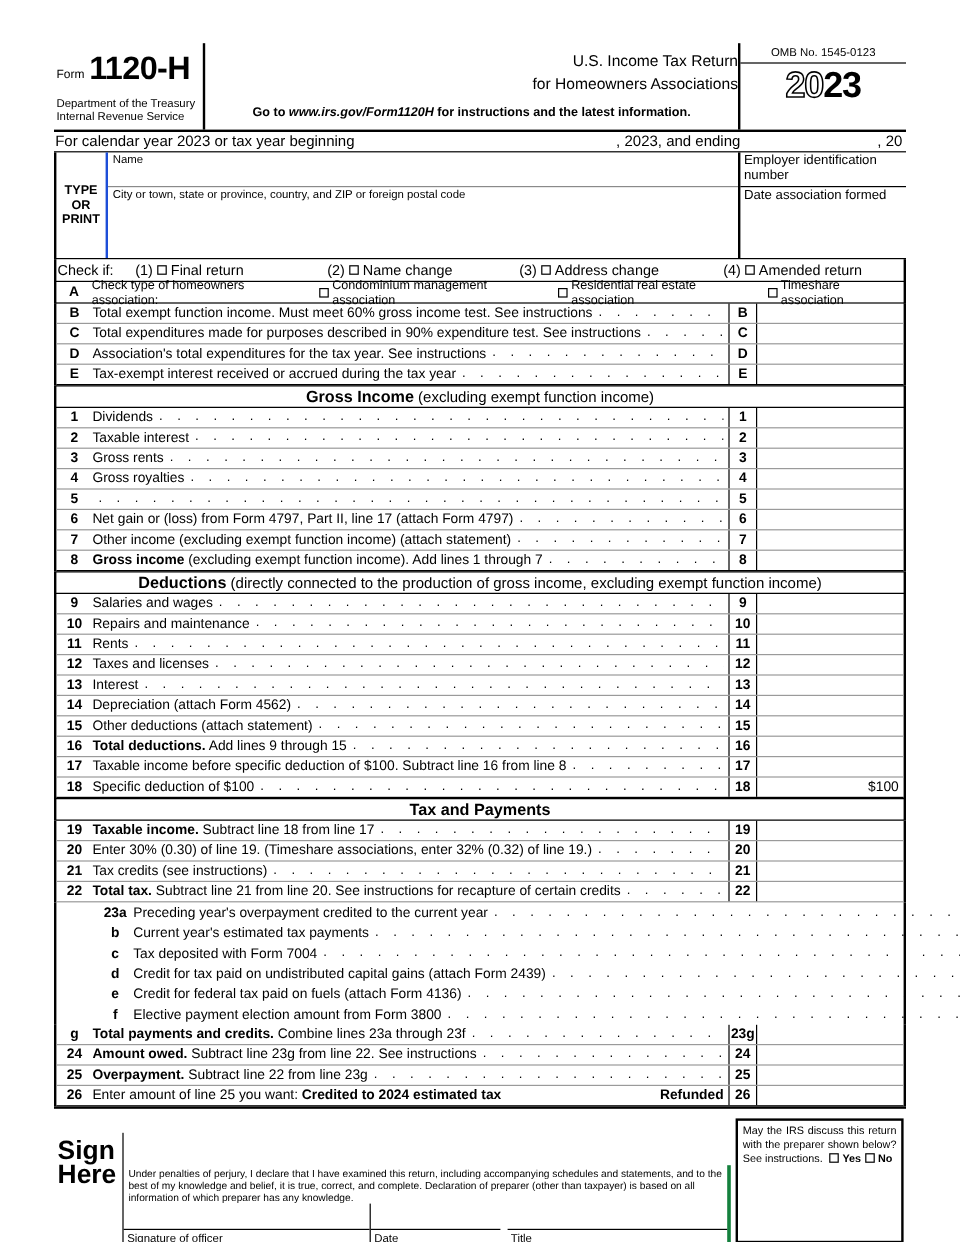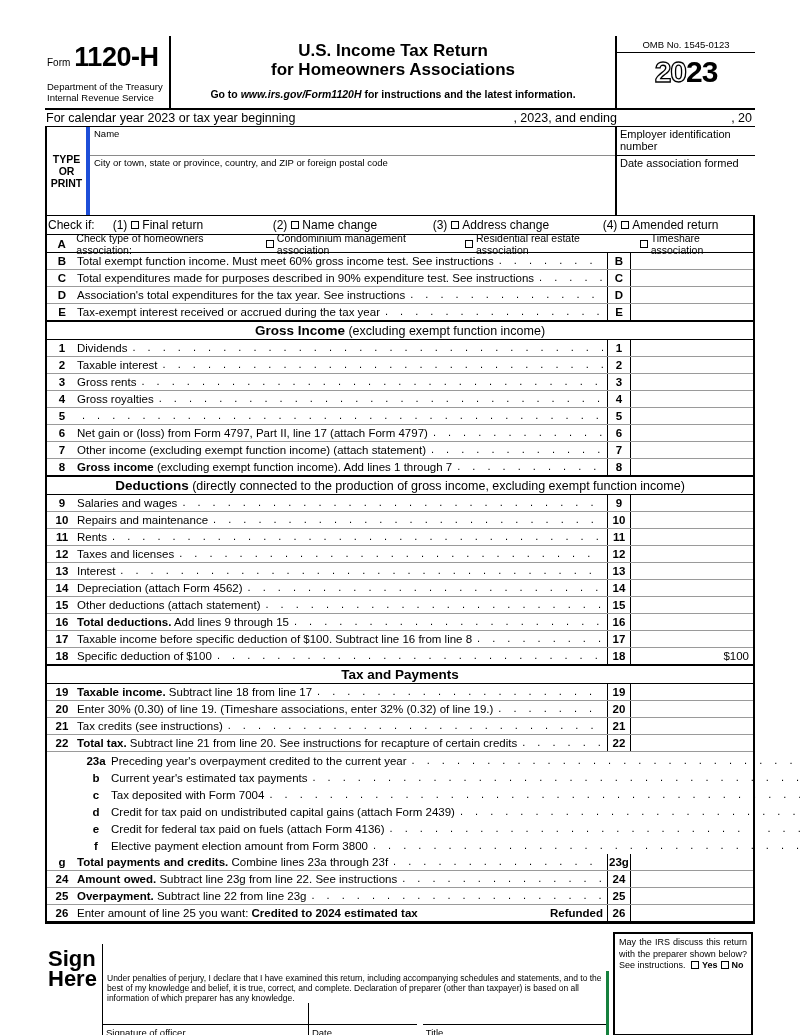--- a/index.html
+++ b/index.html
@@ -37,21 +37,21 @@
   .formno .lbl{ font-size:10px; padding-bottom:3px;}
   .formno .num{ font-size:27px; font-weight:bold; letter-spacing:-0.5px; line-height:1;}
   .dept{ font-size:9.5px; line-height:11px; margin-top:10px;}
   .hdr-mid{
     flex:1;
     text-align:center;
     padding-top:5px;
     box-sizing:border-box;
     border-right:2px solid #000;
   }
-  .title1{ font-size:17px; font-weight:bold; line-height:19px; }
+  .title1{ font-size:13px; font-weight:normal; line-height:19px;text-align:right; }
   .goto{ font-size:10.5px; font-weight:bold; margin-top:9px;}
   .goto i{ font-style:italic; }
   .hdr-right{
     width:138px;
     box-sizing:border-box;
   }
   .omb{
     font-size:9.5px;
     text-align:center;
     padding:3px 0 2px;
@@ -82,21 +82,21 @@
   .calline .b{ margin-left:auto; padding-right:0px;}
   .calline .c{ width:138px; text-align:right; padding-right:3px; box-sizing:border-box;}
 
   
   .addr{
     display:flex;
     border-bottom:1px solid #000;
   }
   .addr-type{
     width:45px;
-    border-right:4px solid #1d4ed8;
+    border-right:2px solid #1d4ed8;
     border-left:2px solid #000;
     display:flex; align-items:center; justify-content:center;
     font-size:10.5px; font-weight:bold; line-height:12px;
     text-align:center;
     box-sizing:border-box;
   }
   .addr-fields{
     flex:1;
     border-right:2px solid #000;
     box-sizing:border-box;

